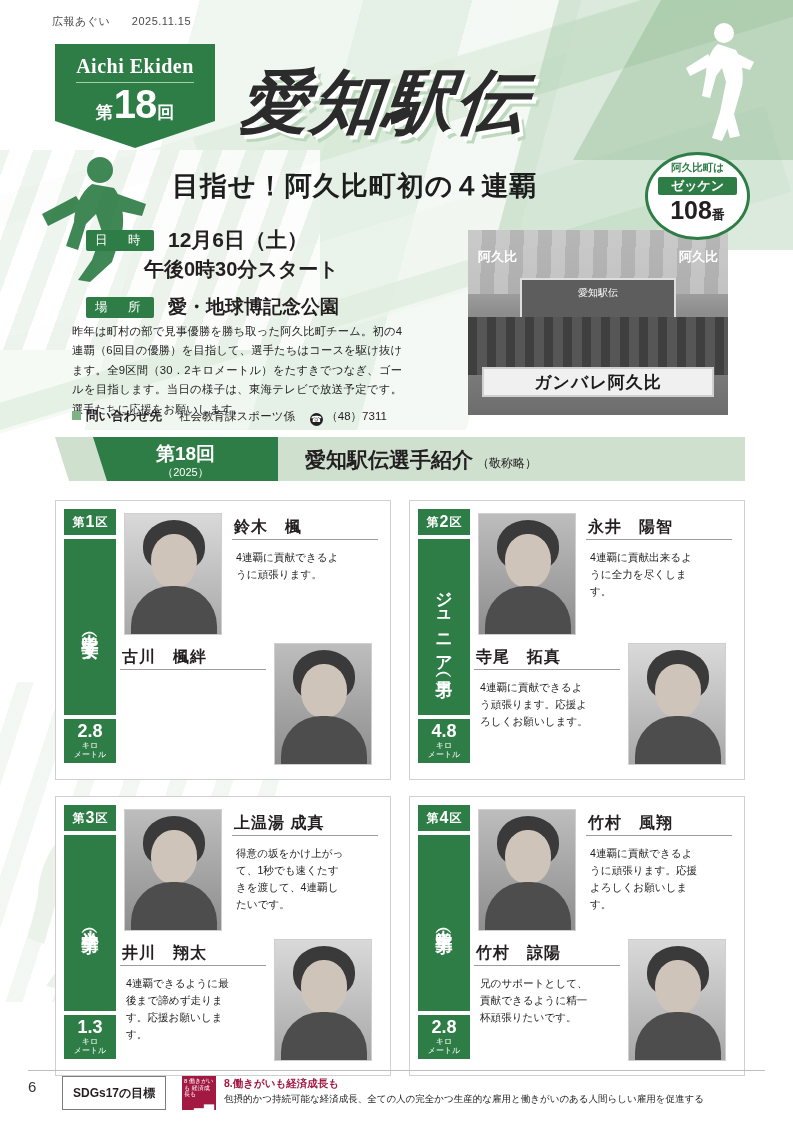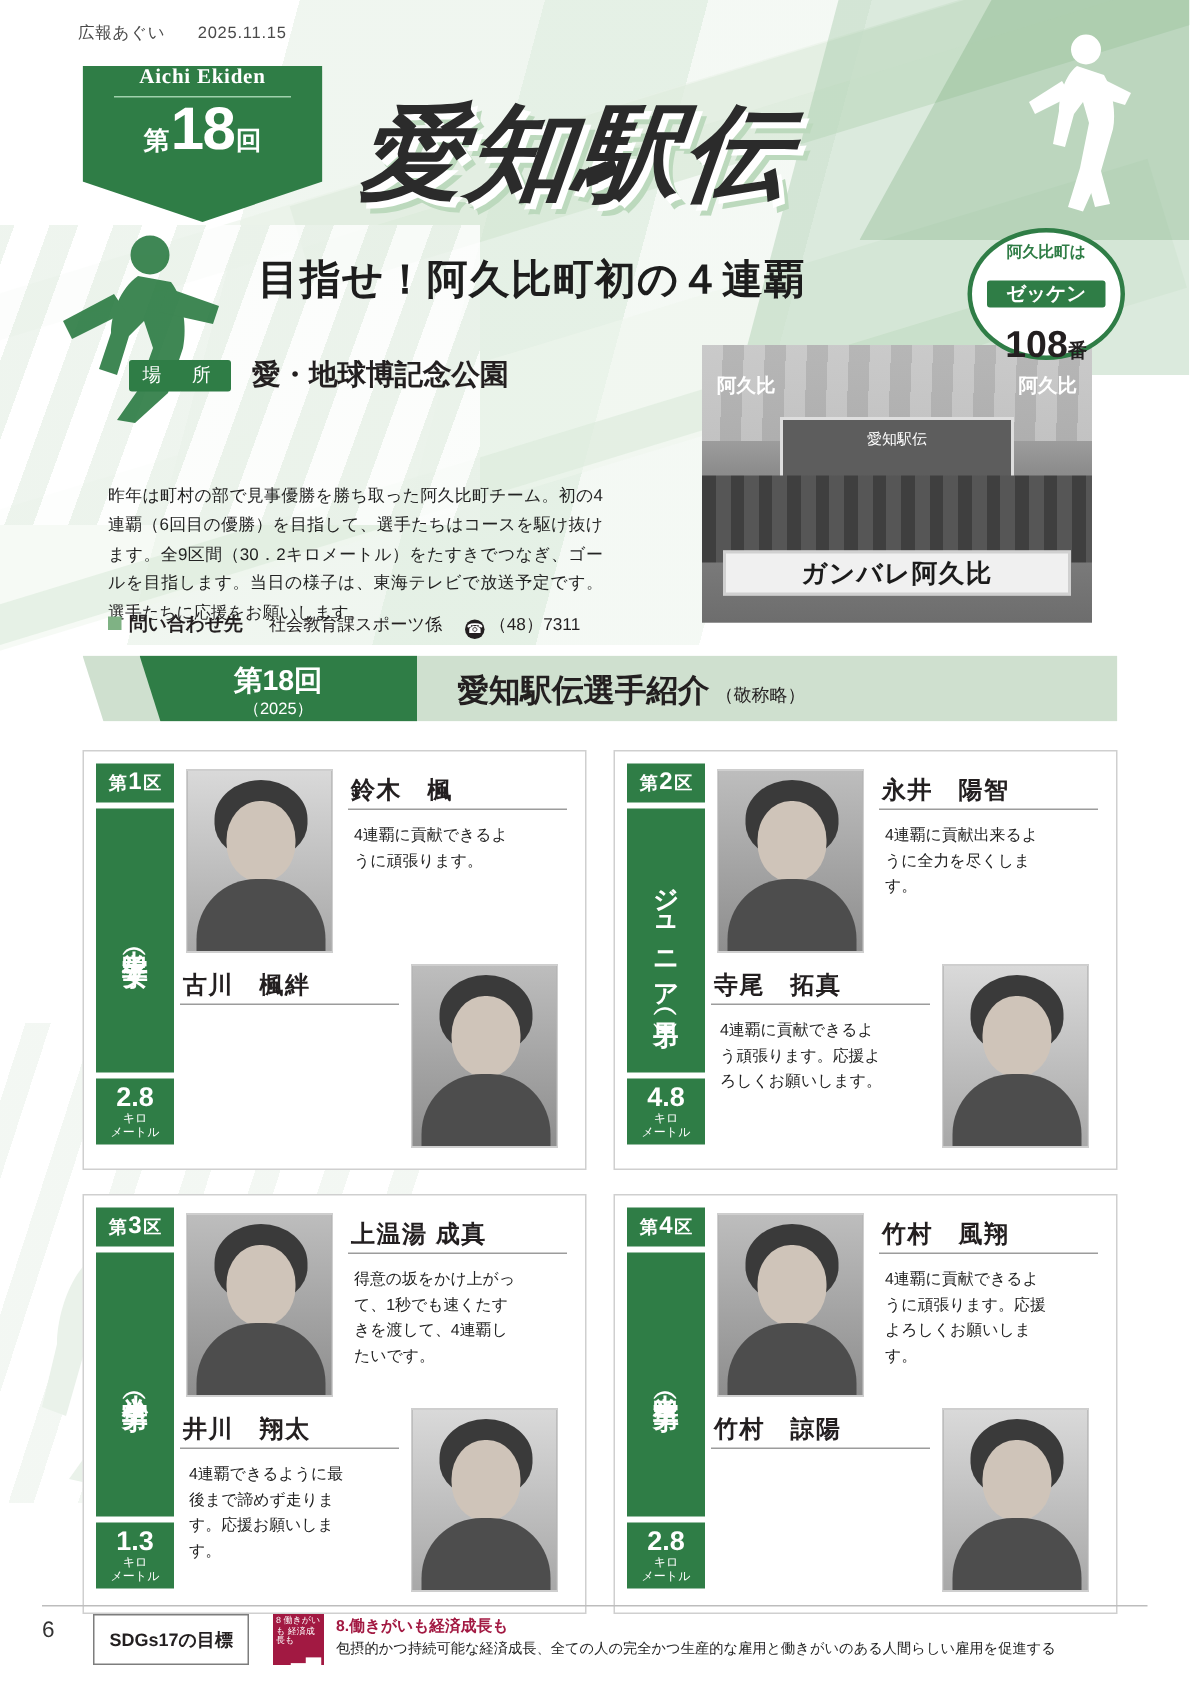--- a/index.html
+++ b/index.html
@@ -63,21 +63,21 @@
   
   .title-zone { position:absolute; top:38px; left:45px; width:700px; height:110px; z-index:6; }
   .badge-shield {
     position:absolute; left:10px; top:6px; width:160px; height:104px;
     background:#2f7d46;
     clip-path: polygon(0 0,100% 0,100% 74%,50% 100%,0 74%);
     color:#fff; text-align:center;
     box-shadow: 3px 3px 0 rgba(0,0,0,.10);
   }
   .badge-shield .en {
-    font-size:14px; font-weight:bold; letter-spacing:.5px; 
+    font-size:20px; font-weight:bold; letter-spacing:.5px; margin-top:11px;
     font-family:"Liberation Serif", serif;
   }
   .badge-shield .rule { width:118px; height:1px; background:#9fd1ac; margin:4px auto 2px; }
   .badge-shield .num-row { display:flex; align-items:baseline; justify-content:center; }
   .badge-shield .dai { font-size:17px; font-weight:bold; }
   .badge-shield .num { font-size:40px; font-weight:bold; line-height:.95; margin:0 1px; letter-spacing:-1px; }
   .badge-shield .kai { font-size:17px; font-weight:bold; }
 
   .main-title {
     position:absolute; left:195px; top:18px;
@@ -95,21 +95,21 @@
     font-size:27px; font-weight:bold; letter-spacing:1px; color:#1d1d1d;
   }
 
   
   .zekken {
     position:absolute; top:152px; left:645px; width:105px; height:88px; z-index:7;
     border:3px solid #2f7d46; border-radius:50%;
     background:#fff; text-align:center; padding-top:6px;
   }
   .zekken .l1 { font-size:10.5px; color:#2f7d46; font-weight:bold; }
-  .zekken .l2 { font-size:13px; color:#fff; background:#2f7d46; font-weight:bold; margin:12px 10px; border-radius:2px;}
+  .zekken .l2 { font-size:13px; color:#fff; background:#2f7d46; font-weight:bold; margin:2px 10px; border-radius:2px;}
   .zekken .l3 { font-size:25px; font-weight:bold; line-height:1.05; }
   .zekken .l3 small { font-size:13px; }
 
   
   .info { position:absolute; top:226px; left:86px; z-index:6; width:400px; }
   .tag {
     display:inline-block; background:#2f7d46; color:#fff; font-size:12.5px;
     padding:2px 9px; letter-spacing:4px; border-radius:2px; vertical-align:middle;
   }
   .info-row { margin-bottom:5px; }
@@ -307,20 +307,25 @@
 
 <div class="zekken">
   <div class="l1">阿久比町は</div>
   <div class="l2">ゼッケン</div>
   <div class="l3">
     <span>108</span><small>番</small>
   </div>
 </div>
 
 <div class="info">
+  <div class="info-row">
+    <span class="tag">日　時</span>
+    <span class="info-val">12月6日（土）</span>
+    <span class="info-sub">午後0時30分スタート</span>
+  </div>
   <div class="info-row place">
     <span class="tag">場　所</span>
     <span class="info-val">愛・地球博記念公園</span>
   </div>
 </div>
 
 <div class="body-text">昨年は町村の部で見事優勝を勝ち取った阿久比町チーム。初の4連覇（6回目の優勝）を目指して、選手たちはコースを駆け抜けます。全9区間（30．2キロメートル）をたすきでつなぎ、ゴールを目指します。当日の様子は、東海テレビで放送予定です。選手たちに応援をお願いします。</div>
 
 <div class="contact">
   <span class="sq"></span><b>問い合わせ先</b>
@@ -473,20 +478,21 @@
         <div class="face"></div>
         <div class="hair"></div>
         <div class="head"></div>
         <div class="body"></div>
       </div>
     <div class="nm n-tr">竹村　風翔</div>
     <div class="nm-underline u-tr"></div>
     <div class="cmt c-tr">4連覇に貢献できるように頑張ります。応援よろしくお願いします。</div>
     <div class="nm n-bl">竹村　諒陽</div>
     <div class="nm-underline u-bl"></div>
+    <div class="cmt c-bl">兄のサポートとして、貢献できるように精一杯頑張りたいです。</div>
     <div class="ph p-br">
         <div class="face"></div>
         <div class="hair"></div>
         <div class="head"></div>
         <div class="body"></div>
       </div>
   </div>
 
 </div>
 

